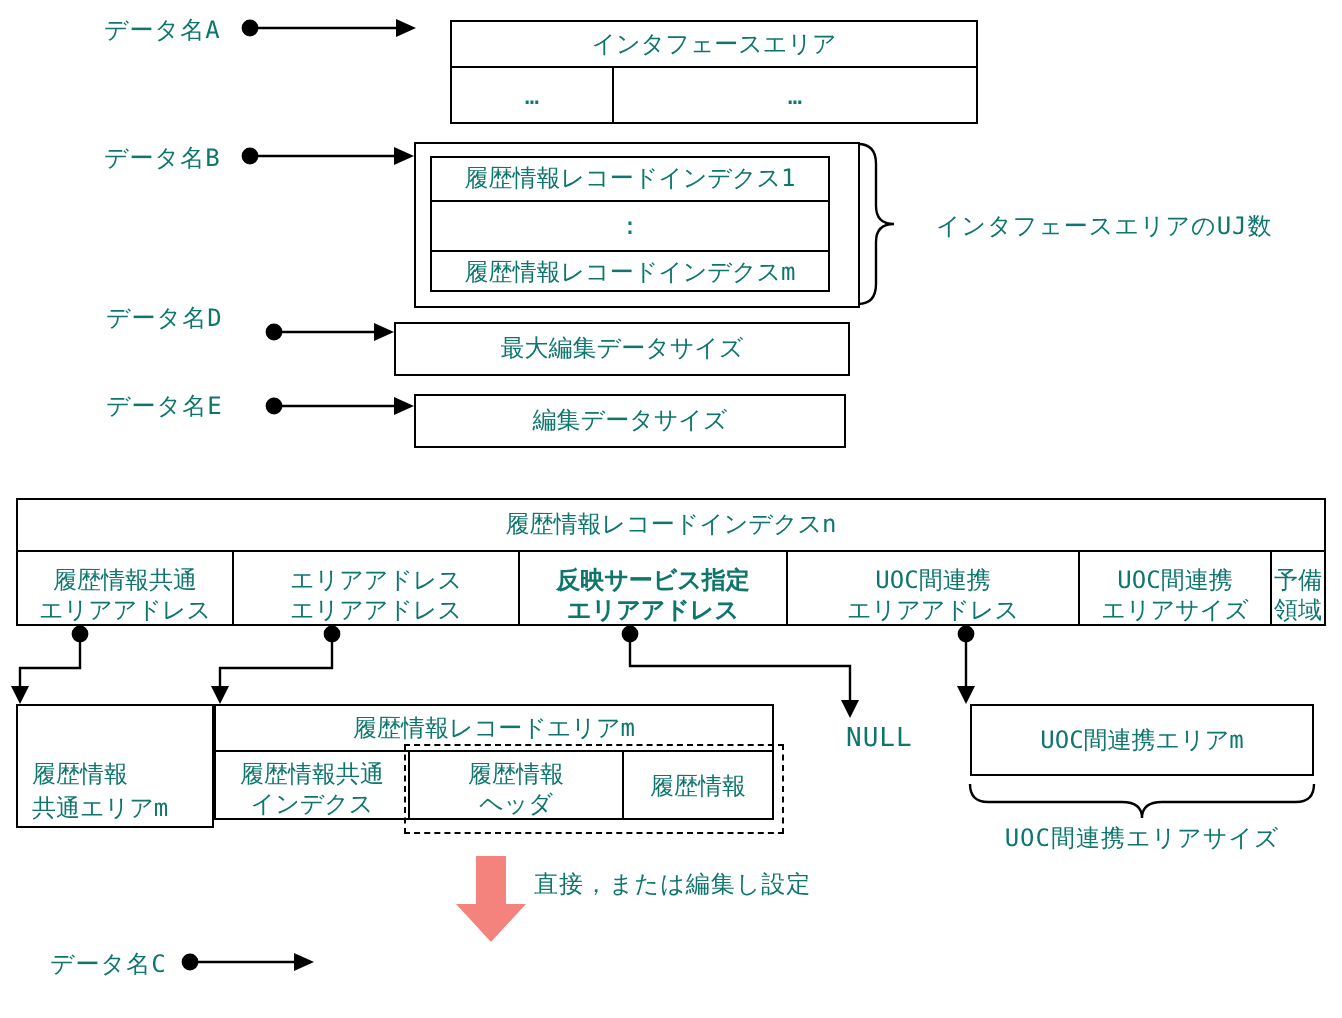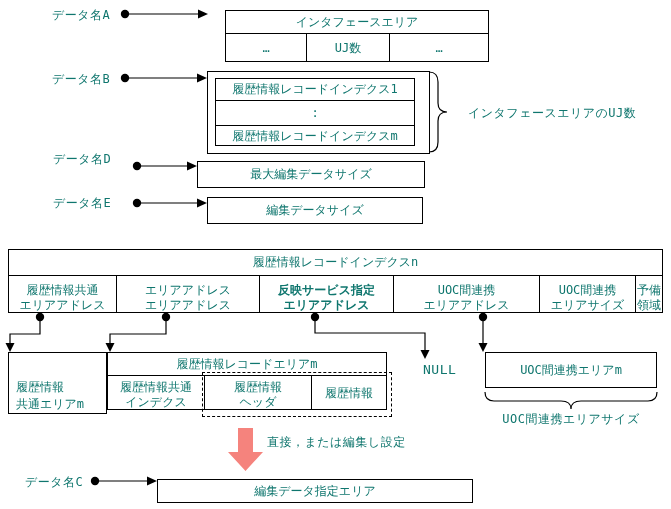--- a/index.html
+++ b/index.html
@@ -27,21 +27,20 @@
   <div class="abs lbl" style="left:52px;top:7px;">データ名A</div>
   <div class="abs lbl" style="left:52px;top:71px;">データ名B</div>
   <div class="abs lbl" style="left:53px;top:151px;">データ名D</div>
   <div class="abs lbl" style="left:53px;top:195px;">データ名E</div>
   <div class="abs lbl" style="left:25px;top:474px;">データ名C</div>
 
   <div class="abs box" style="left:225px;top:10px;width:264px;height:52px;">
     <div class="cc brd-b" style="height:22px;">インタフェースエリア</div>
     <div class="row" style="height:28px;">
       <div class="cc brd-r" style="width:80px;">…</div>
-      <div class="cc brd-r" style="width:82px;">UJ数</div>
       <div class="cc" style="flex:1;">…</div>
     </div>
   </div>
 
   <div class="abs box" style="left:207px;top:71px;width:223px;height:83px;"></div>
   <div class="abs box" style="left:215px;top:78px;width:200px;height:68px;">
     <div class="cc brd-b" style="height:21px;">履歴情報レコードインデクス1</div>
     <div class="cc brd-b" style="height:24px;">:</div>
     <div class="cc" style="height:21px;">履歴情報レコードインデクスm</div>
   </div>
@@ -105,21 +104,20 @@
 
   <div class="abs dashedbox" style="left:202px;top:372px;width:190px;height:45px;"></div>
 
   <div class="abs lbl" style="left:406px;top:362px;font-size:13px;padding-left:17px;">NULL</div>
 
   <div class="abs box cc" style="left:485px;top:352px;width:172px;height:36px;">UOC間連携エリアm</div>
   <div class="abs lbl cc" style="left:485px;top:411px;width:172px;">UOC間連携エリアサイズ</div>
 
   <div class="abs lbl" style="left:267px;top:434px;">直接，または編集し設定</div>
 
-  <div class="abs box cc" style="left:157px;top:479px;width:316px;height:24px;">編集データ指定エリア</div>
 
   <svg class="overlay" width="671" height="509" viewBox="0 0 671 509">
     <g stroke="#000" stroke-width="1.2" fill="none">
 
       <path d="M129,14 H199"></path>
       <path d="M129,78 H198"></path>
       <path d="M141,166 H189"></path>
       <path d="M141,203 H198"></path>
       <path d="M99,481 H149"></path>
 

